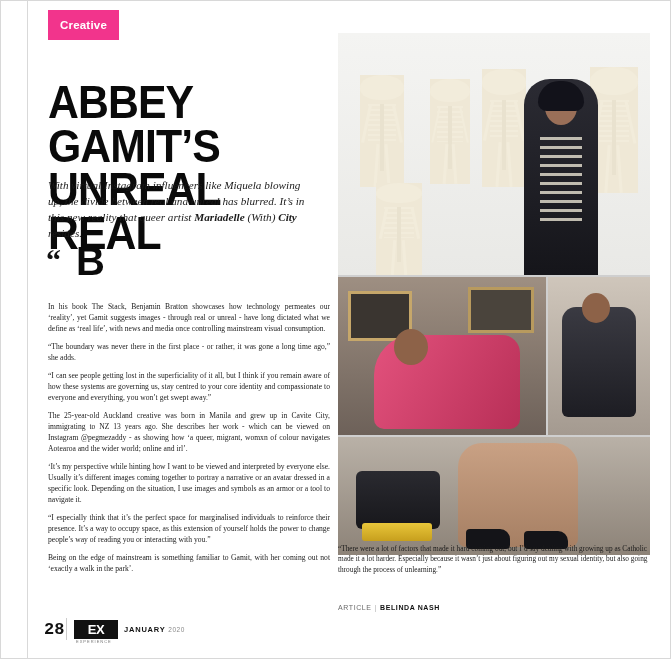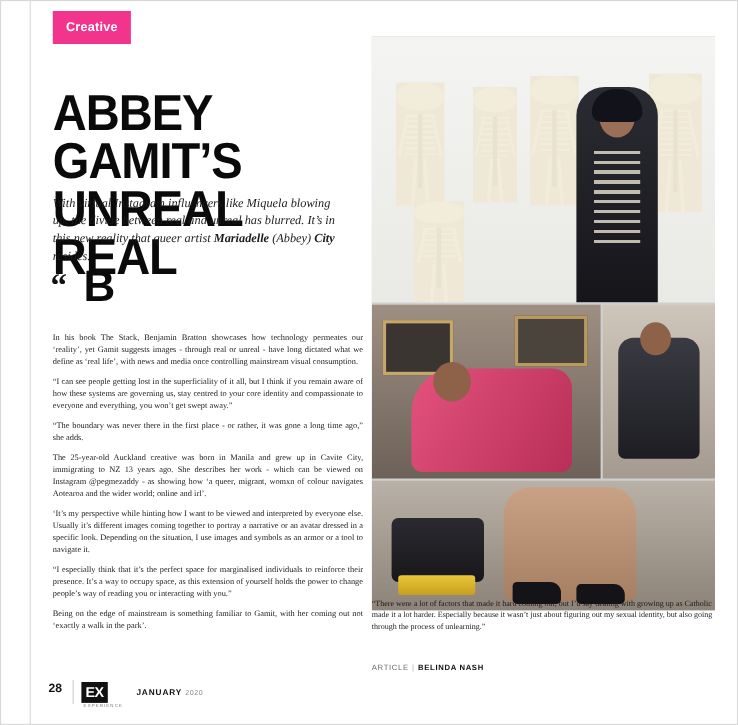--- a/index.html
+++ b/index.html
@@ -154,38 +154,38 @@
     font-weight: bold;
     letter-spacing: 0.6px;
   }
   .byline .sep { color: #b0b0b0; margin: 0 3px; }
 
   
   .folio {
     position: absolute;
     left: 44px;
     top: 620px;
-    font-family: Liberation Sans, sans-serif;
-    font-weight: bold;
-    font-size: 11px;
+    font-family: Liberation Mono, monospace;
+    font-weight: bold;
+    font-size: 17px;
     color: #111;
   }
   .folio-rule {
     position: absolute;
     left: 66px;
     top: 618px;
     width: 1px;
     height: 22px;
     background: #cccccc;
   }
   .footer-logo {
     position: absolute;
     left: 74px;
     top: 620px;
-    width: 24px;
+    width: 44px;
     height: 19px;
     background: #111;
     color: #fff;
     font-family: "Liberation Sans", sans-serif;
     font-weight: bold;
     font-size: 13px;
     display: flex;
     align-items: center;
     justify-content: center;
     letter-spacing: -0.5px;
@@ -395,31 +395,31 @@
   <div class="tag">
     <span>Creative</span>
   </div>
 
   <h1 class="headline">
     <span class="l1">ABBEY GAMIT’S</span>
     <span class="l2">UNREAL REAL</span>
   </h1>
 
   <div class="deck">
-    <span>With virtual Instagram influencers like Miquela blowing up, the divide between real and unreal has blurred. It’s in this new reality that queer artist </span><b>Mariadelle</b><span> (Abbey) </span><b>City</b><span> resides.</span>
+    <span>With virtual Instagram influencers like Miquela blowing up, the divide between real and unreal has blurred. It’s in this new reality that queer artist </span><b>Mariadelle</b><span> (With) </span><b>City</b><span> resides.</span>
   </div>
 
   <div class="body-col">
     <div class="intro-wrap">
       <span class="quote-mark">“</span>
       <span class="dropcap">B</span>
     </div>
     <p>In his book The Stack, Benjamin Bratton showcases how technology permeates our ‘reality’, yet Gamit suggests images - through real or unreal - have long dictated what we define as ‘real life’, with news and media once controlling mainstream visual consumption.</p>
+    <p>“The boundary was never there in the first place - or rather, it was gone a long time ago,” she adds.</p>
     <p>“I can see people getting lost in the superficiality of it all, but I think if you remain aware of how these systems are governing us, stay centred to your core identity and compassionate to everyone and everything, you won’t get swept away.”</p>
-    <p>“The boundary was never there in the first place - or rather, it was gone a long time ago,” she adds.</p>
     <p>The 25-year-old Auckland creative was born in Manila and grew up in Cavite City, immigrating to NZ 13 years ago. She describes her work - which can be viewed on Instagram @pegmezaddy - as showing how ‘a queer, migrant, womxn of colour navigates Aotearoa and the wider world; online and irl’.</p>
     <p>‘It’s my perspective while hinting how I want to be viewed and interpreted by everyone else. Usually it’s different images coming together to portray a narrative or an avatar dressed in a specific look. Depending on the situation, I use images and symbols as an armor or a tool to navigate it.</p>
     <p>“I especially think that it’s the perfect space for marginalised individuals to reinforce their presence. It’s a way to occupy space, as this extension of yourself holds the power to change people’s way of reading you or interacting with you.”</p>
     <p>Being on the edge of mainstream is something familiar to Gamit, with her coming out not ‘exactly a walk in the park’.</p>
   </div>
 
   <div class="photo-main">
     <div class="ph ph-top">
       <div class="skel sk1">
         <div class="skull"></div>

